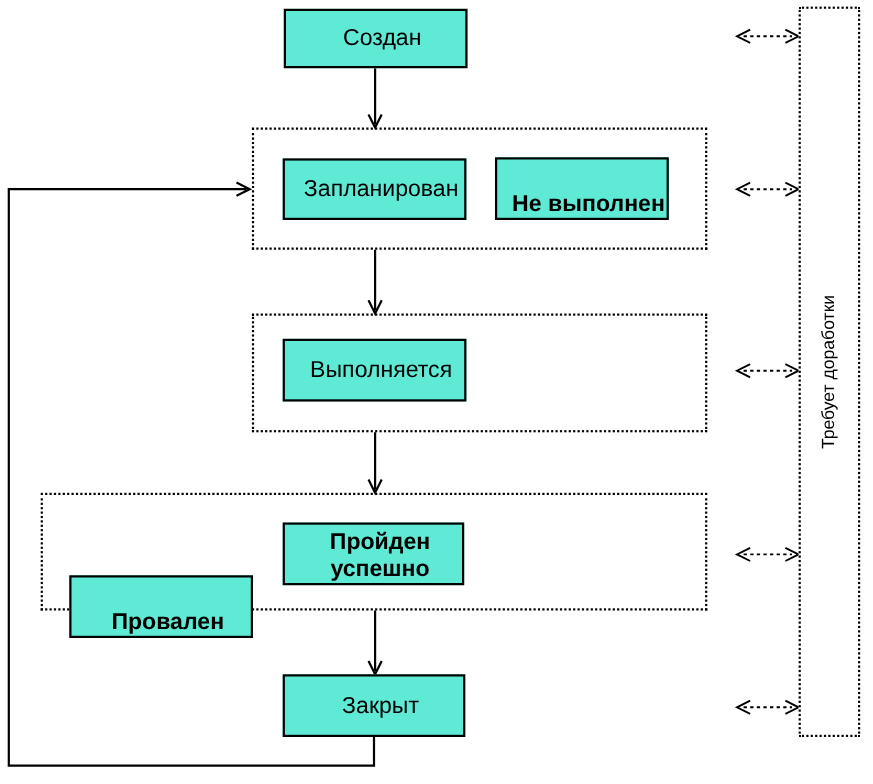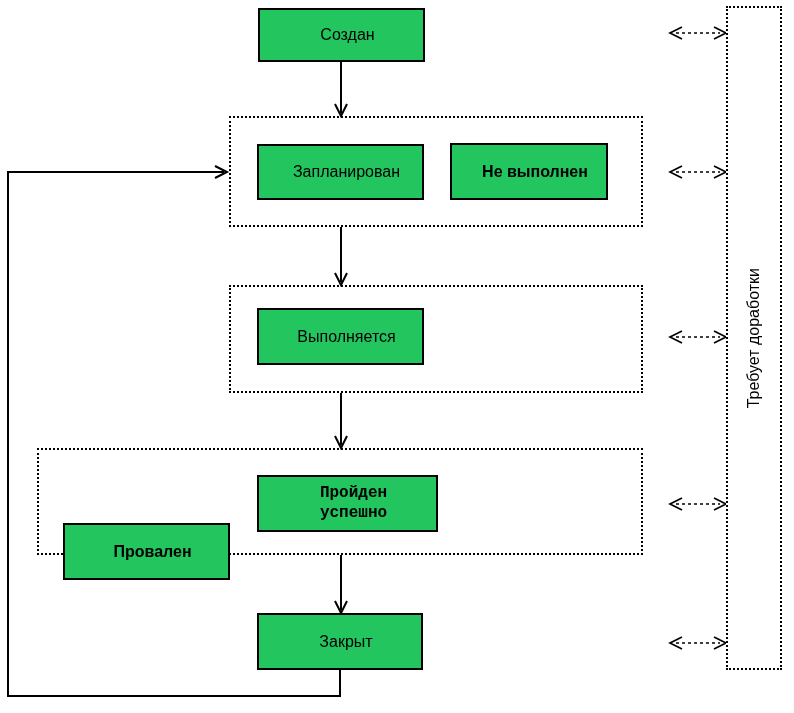--- a/index.html
+++ b/index.html
@@ -17,32 +17,32 @@
   }
   .connector-layer {
     position: absolute;
     left: 0; top: 0;
     width: 794px;
     height: 713px;
   }
   .node {
     position: absolute;
     box-sizing: border-box;
-    background: #22c55e;
+    background: #5eead4;
     border: 2px solid #000000;
     display: flex;
     align-items: center;
     justify-content: center;
     text-align: center;
-    font-size: 16px;
+    font-size: 21px;
     color: #000000;
     line-height: 1.2;
     padding-left: 12px;
   }
-  .node.bold { font-weight: bold; }
+  .node.bold { font-weight: bold; align-items: flex-end; }
   .group {
     position: absolute;
     box-sizing: border-box;
     border: 2px dotted #000000;
     background: transparent;
   }
   .rework-box {
     position: absolute;
     box-sizing: border-box;
     border: 2px dotted #000000;
@@ -115,21 +115,21 @@
   <div class="group" style="left:229px; top:285px; width:414px; height:108px;">
     <div class="node" style="left:26px; top:21px; width:167px; height:57px;align-items:center;">
       <span>Выполняется</span>
     </div>
   </div>
 
   <div class="group" style="left:37px; top:448px; width:606px; height:107px;">
     <div class="node bold" style="left:24px; top:25px; width:167px; height:57px;margin-top:48px;">
       <span>Провален</span>
     </div>
-    <div class="node bold" style="left:218px; top:25px; width:181px; height:57px;font-family:Liberation Mono, monospace;">
+    <div class="node bold" style="left:218px; top:25px; width:165px; height:57px;">
       <span class="wrap-narrow">Пройден успешно</span>
     </div>
   </div>
 
   <div class="node" style="left:257px; top:613px; width:166px; height:57px;">
     <span>Закрыт</span>
   </div>
 
   <div class="rework-box" style="left:726px; top:6px; width:56px; height:664px;">
     <span class="vtext">Требует доработки</span>

